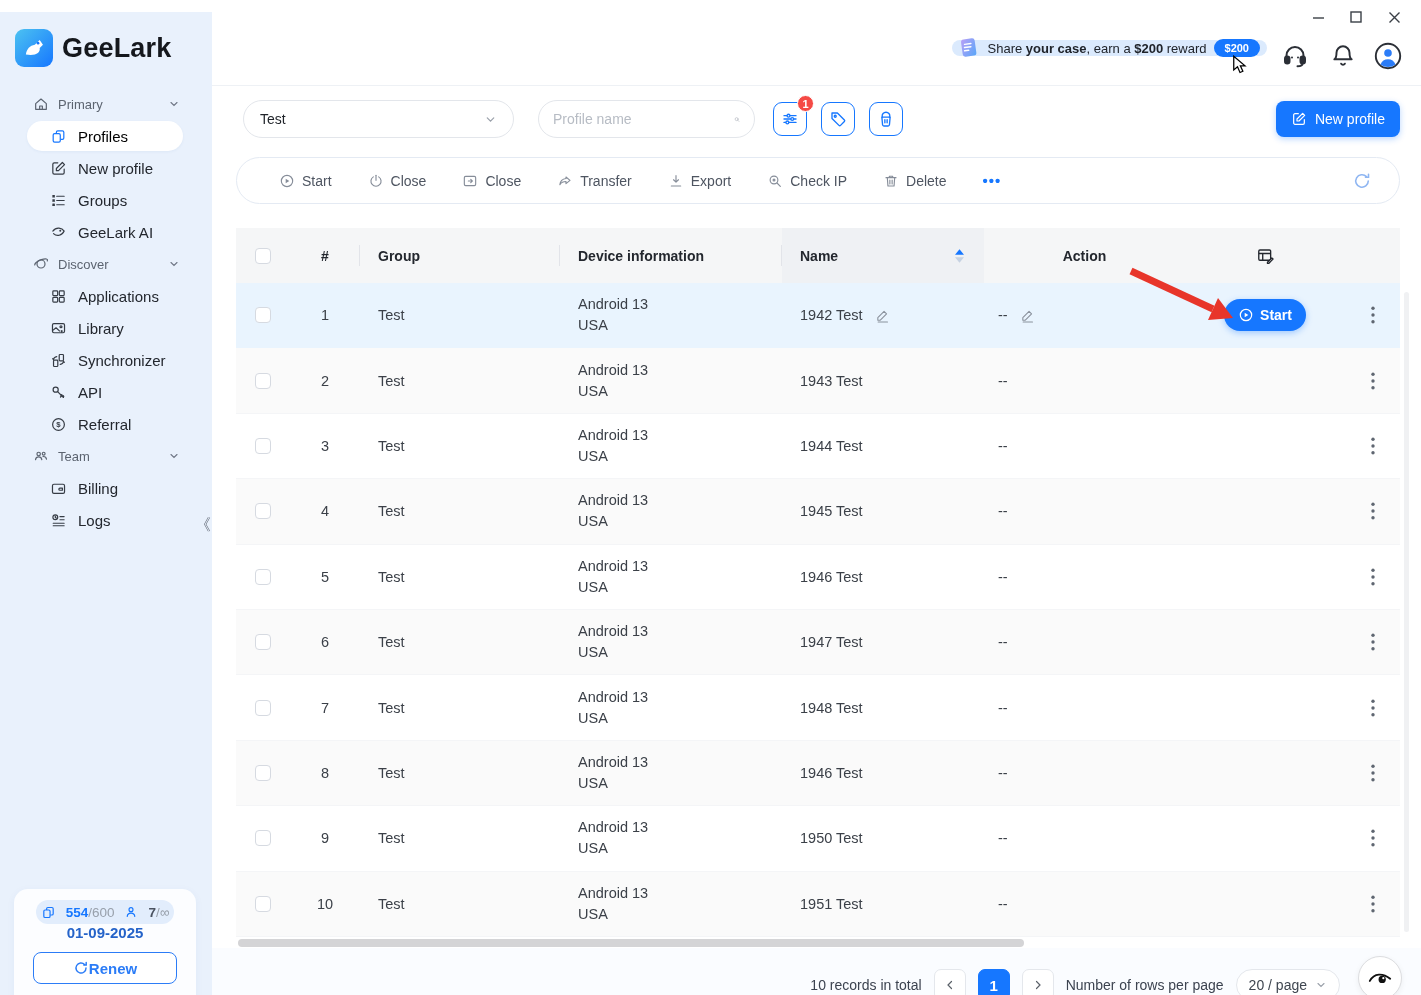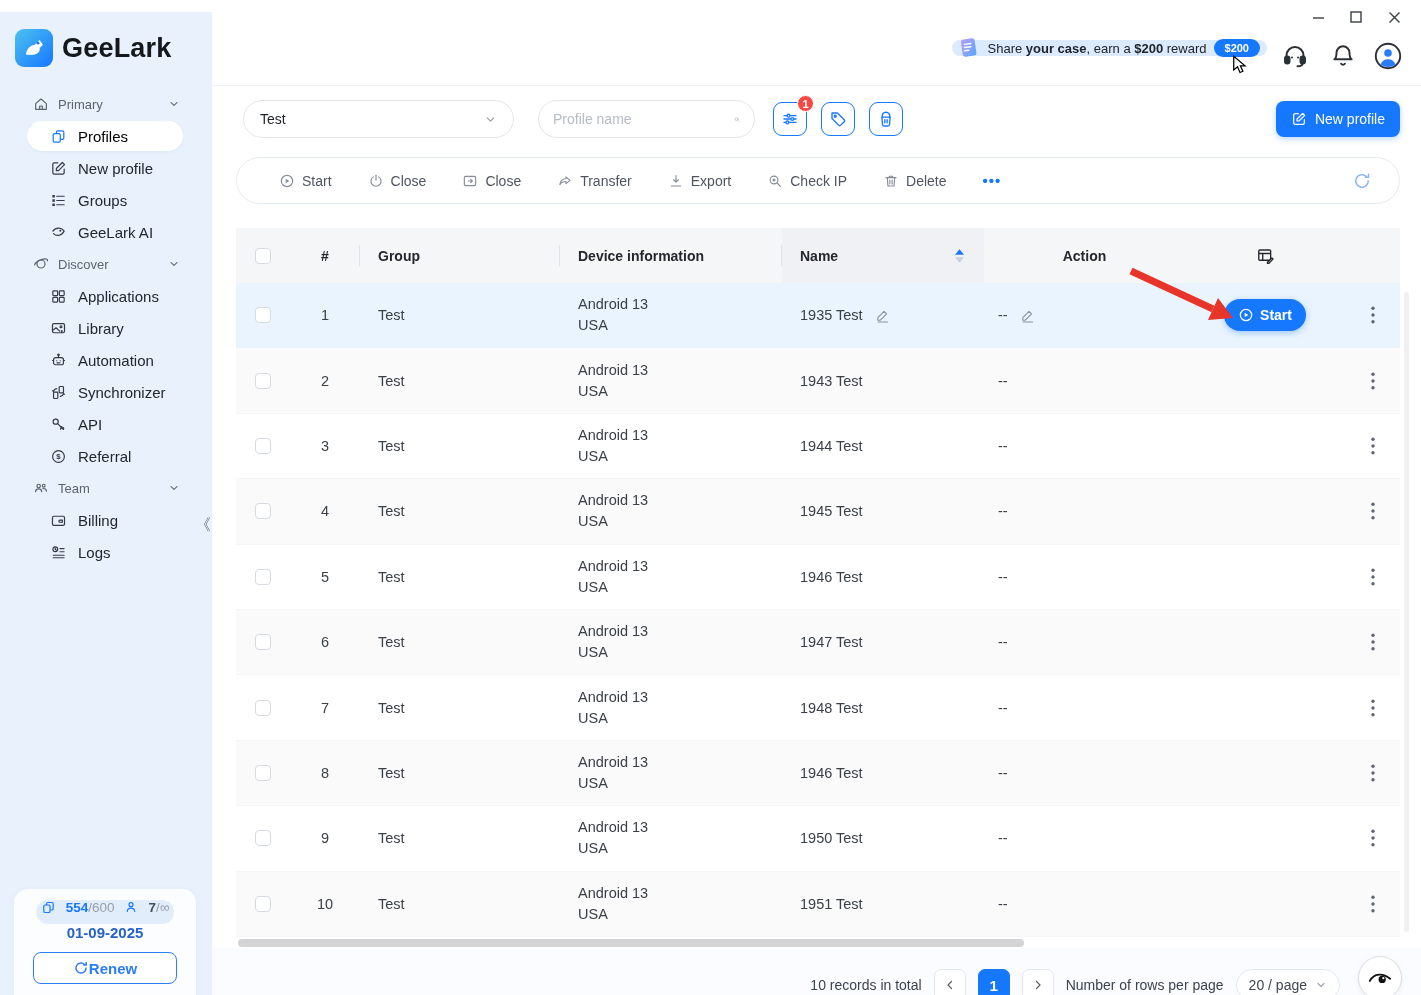--- a/index.html
+++ b/index.html
@@ -15,21 +15,21 @@
 .nav{position:absolute;top:76px;left:0;right:0}
 .nav-row{height:32px;display:flex;align-items:center;cursor:default}
 .sec{padding-left:33px;gap:9px;color:#5c6470;font-size:13px}
 .sec .chev{margin-left:auto;margin-right:32px}
 .item{padding-left:50px;gap:11px;font-size:15px;color:#23272e}
 .item .ic{color:#363c45}
 .item.active{background:#fff;border-radius:16px;margin:1px 29px 1px 27px;height:30px;padding-left:23px;color:#000000;box-shadow:0 1px 3px rgba(30,80,160,.06)}
 .item.active .ic{color:#1677ff}
 .collapse{position:absolute;top:503px;right:3px;font-size:16px;color:#646c79;letter-spacing:-2px;cursor:pointer}
 .usage-card{position:absolute;left:14px;right:16px;top:877px;bottom:-12px;background:#fcfdff;border-radius:14px;box-shadow:0 2px 8px rgba(40,80,150,.05)}
-.usage-pill{margin:11px 22px 0;height:24px;background:#e2edfc;border-radius:12px;display:flex;align-items:flex-start;justify-content:center;gap:10px;font-size:13.5px}
+.usage-pill{margin:11px 22px 0;height:24px;background:#e2edfc;border-radius:12px;display:flex;align-items:center;justify-content:center;gap:10px;font-size:13.5px}
 .u-blue{color:#1677ff;font-weight:600}
 .u-gray{color:#98a0ab}
 .u-dark{color:#4a5260;font-weight:600}
 .usage-date{text-align:center;color:#2563c9;font-weight:700;font-size:15px}
 .renew-btn{margin:11px 19px 0;height:32px;border:1.5px solid #2b7cf7;border-radius:8px;background:#fff;color:#2b7cf7;font-weight:700;font-size:15px;display:flex;align-items:center;justify-content:center;cursor:pointer}
 
 
 .main{position:absolute;left:212px;top:0;right:0;bottom:0;background:#fff}
 .topbar{position:absolute;left:0;right:0;top:0;height:86px;border-bottom:1px solid #eef1f5;background:#fff}
 .win{position:absolute;top:5px;right:8px;display:flex;align-items:center}
@@ -172,31 +172,20 @@
       <svg class="ic" width="17" height="17" viewBox="0 0 24 24" fill="none" stroke="currentColor" stroke-width="1.7" stroke-linejoin="round">
           <rect x="3.5" y="5" width="17" height="13" rx="2"></rect>
           <path d="M3.5 15l5-4 5.5 5"></path>
           <circle cx="15.5" cy="9.5" r="1.4"></circle>
           <path d="M16.5 18v-3m-1.3 1.3 1.3-1.3 1.3 1.3"></path>
         </svg>
       <span>Library</span>
     </div>
     <div class="nav-row item">
       <svg class="ic" width="17" height="17" viewBox="0 0 24 24" fill="none" stroke="currentColor" stroke-width="1.7" stroke-linecap="round" stroke-linejoin="round">
-          <rect x="5" y="8" width="14" height="10" rx="3"></rect>
-          <path d="M12 8V5.2"></path>
-          <circle cx="12" cy="4" r="1.1"></circle>
-          <circle cx="9.5" cy="12.5" r=".9" fill="currentColor" stroke="none"></circle>
-          <circle cx="14.5" cy="12.5" r=".9" fill="currentColor" stroke="none"></circle>
-          <path d="M10 15.3h4M5 12H3.6M20.4 12H19"></path>
-        </svg>
-      <span>Automation</span>
-    </div>
-    <div class="nav-row item">
-      <svg class="ic" width="17" height="17" viewBox="0 0 24 24" fill="none" stroke="currentColor" stroke-width="1.7" stroke-linecap="round" stroke-linejoin="round">
           <rect x="13" y="3.5" width="6" height="9" rx="1.2"></rect>
           <rect x="5" y="11.5" width="6" height="9" rx="1.2"></rect>
           <path d="M9.5 6.5c-2.8.5-4.3 2-4.7 4.2l-1-1.2m10.7 8c2.8-.5 4.3-2 4.7-4.2l1 1.2"></path>
         </svg>
       <span>Synchronizer</span>
     </div>
     <div class="nav-row item">
       <svg class="ic" width="17" height="17" viewBox="0 0 24 24" fill="none" stroke="currentColor" stroke-width="1.7" stroke-linecap="round">
           <circle cx="8" cy="8" r="3.6"></circle>
           <path d="M10.7 10.7 19 19m-4.2-.6 1.4-1.4m2.1-.7 1.2 1.2"></path>
@@ -463,21 +452,21 @@
           <div class="tc c1">
             <span class="checkbox"></span>
           </div>
           <div class="tc c2">1</div>
           <div class="tc c3">Test</div>
           <div class="tc c4">
             <div>Android 13</div>
             <div>USA</div>
           </div>
           <div class="tc c5">
-            <span>1935 Test</span>
+            <span>1942 Test</span>
             <svg class="pencil" width="15" height="15" viewBox="0 0 24 24" fill="none" stroke="currentColor" stroke-width="1.7" stroke-linecap="round" stroke-linejoin="round">
               <path d="M14.5 5.5l4 4L8.5 19.5H4.5v-4z"></path>
               <path d="M5 22.5h15"></path>
             </svg>
           </div>
           <div class="tc c6">
             <span>--</span>
             <svg class="pencil" width="15" height="15" viewBox="0 0 24 24" fill="none" stroke="currentColor" stroke-width="1.7" stroke-linecap="round" stroke-linejoin="round">
               <path d="M14.5 5.5l4 4L8.5 19.5H4.5v-4z"></path>
               <path d="M5 22.5h15"></path>

